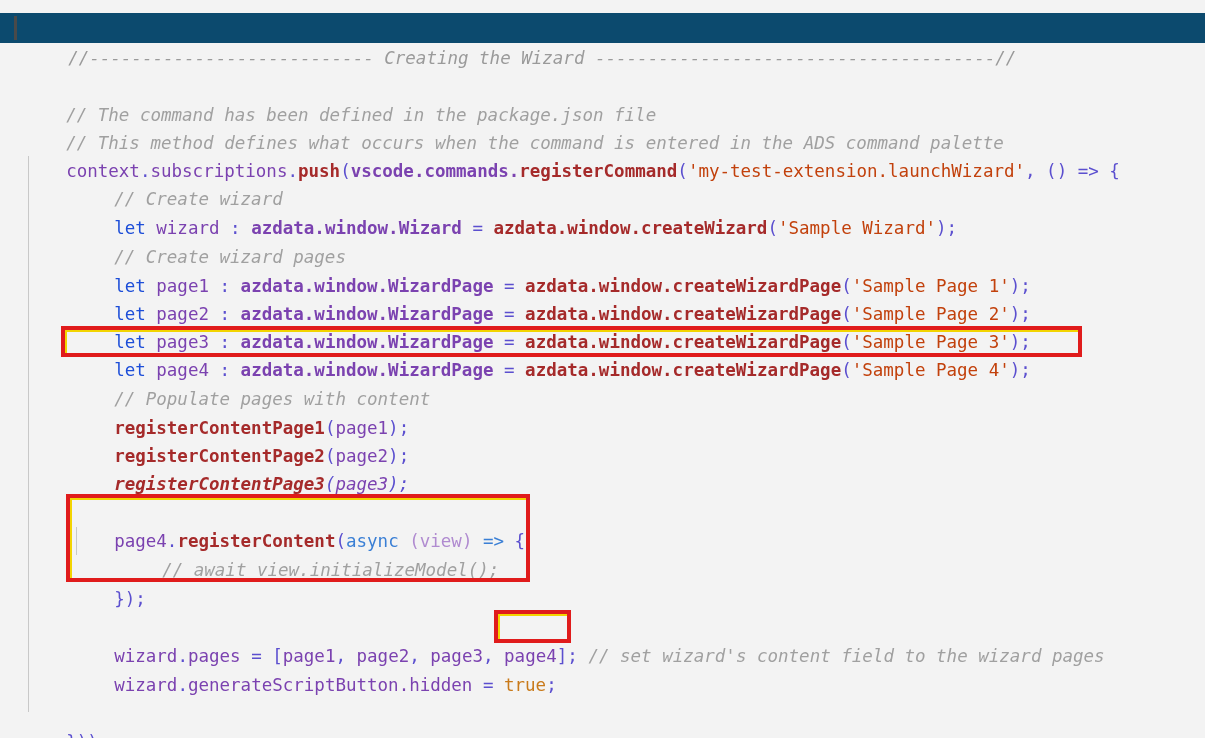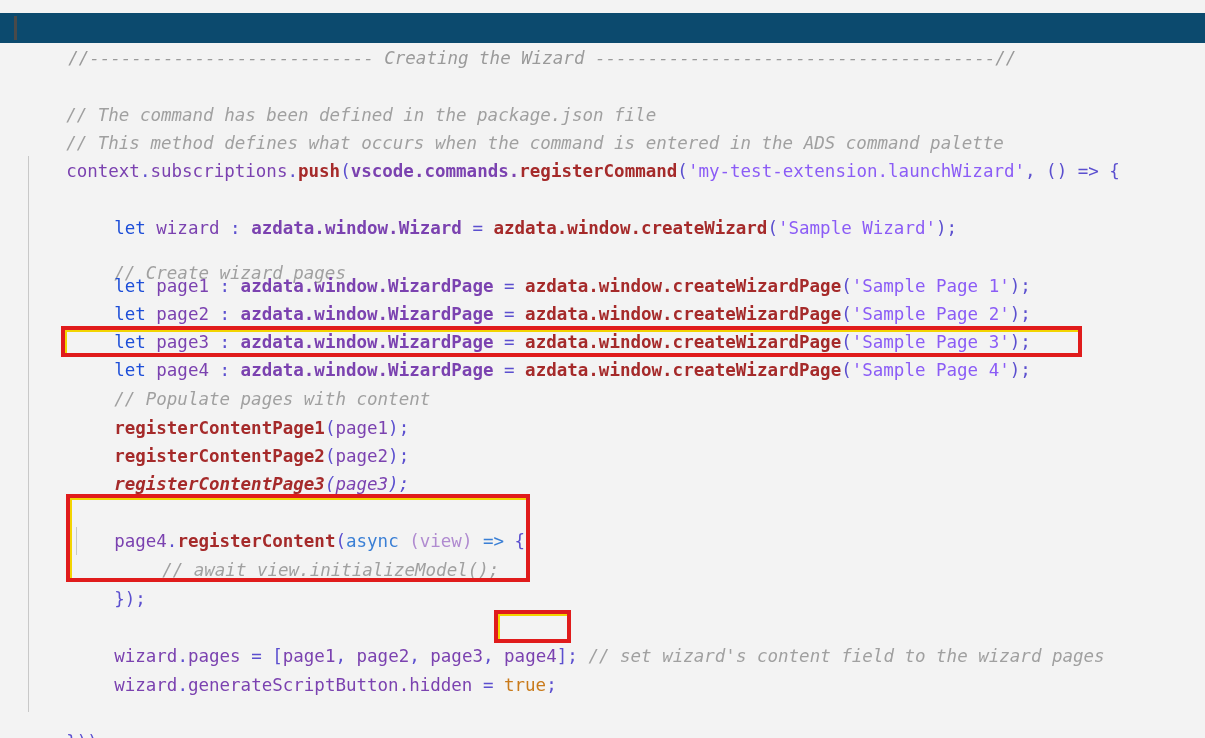--- a/index.html
+++ b/index.html
@@ -73,21 +73,21 @@
     background: #c8c8c8;
   }
 
   
   .cmt   { color: #a0a0a0; font-style: italic; }
   .kw    { color: #1d4ed8; }            
   .kw2   { color: #3a7fd5; }            
   .id    { color: #7b42b0; }            
   .idb   { color: #7b42b0; font-weight: bold; }  
   .fn    { color: #a52a2a; font-weight: bold; }  
-  .str   { color: #8b5cf6; }            
+  .str   { color: #c2410c; }            
   .punc  { color: #5b4fcf; }            
   .pale  { color: #b08bd0; }            
   .lit   { color: #c97a1a; }            
   .plain { color: #4a4a4a; }
 
   
   .redbox {
     position: absolute;
     border: 4px solid #e01b1b;
     box-sizing: border-box;
@@ -125,26 +125,29 @@
   </div>
 
   <div class="code-line" style="top:72px;">
     <span class="txt"><span class="cmt">// The command has been defined in the package.json file</span></span>
   </div>
 
   <div class="code-line" style="top:128px;">
     <span class="txt"><span class="id">context</span><span class="punc">.</span><span class="id">subscriptions</span><span class="punc">.</span><span class="fn">push</span><span class="punc">(</span><span class="idb">vscode</span><span class="idb">.</span><span class="idb">commands</span><span class="idb">.</span><span class="fn">registerCommand</span><span class="punc">(</span><span class="str">'my-test-extension.launchWizard'</span><span class="punc">, () =&gt; {</span></span>
   </div>
 
+  <div class="code-line" style="top:156px;">
+    <span class="txt" style="padding-left:72px;"><span class="cmt">// Create wizard</span></span>
+  </div>
 
   <div class="code-line" style="top:185px;">
     <span class="txt" style="padding-left:72px;"><span class="kw">let</span><span class="id"> wizard </span><span class="punc">: </span><span class="idb">azdata.window.Wizard</span><span class="punc"> = </span><span class="fn">azdata.window.createWizard</span><span class="punc">(</span><span class="str">'Sample Wizard'</span><span class="punc">);</span></span>
   </div>
 
-  <div class="code-line" style="top:230px;">
+  <div class="code-line" style="top:214px;">
     <span class="txt" style="padding-left:72px;"><span class="cmt">// Create wizard pages</span></span>
   </div>
 
   <div class="code-line" style="top:243px;">
     <span class="txt" style="padding-left:72px;"><span class="kw">let</span><span class="id"> page1 </span><span class="punc">: </span><span class="idb">azdata.window.WizardPage</span><span class="punc"> = </span><span class="fn">azdata.window.createWizardPage</span><span class="punc">(</span><span class="str">'Sample Page 1'</span><span class="punc">);</span></span>
   </div>
 
   <div class="code-line" style="top:271px;">
     <span class="txt" style="padding-left:72px;"><span class="kw">let</span><span class="id"> page2 </span><span class="punc">: </span><span class="idb">azdata.window.WizardPage</span><span class="punc"> = </span><span class="fn">azdata.window.createWizardPage</span><span class="punc">(</span><span class="str">'Sample Page 2'</span><span class="punc">);</span></span>
   </div>

